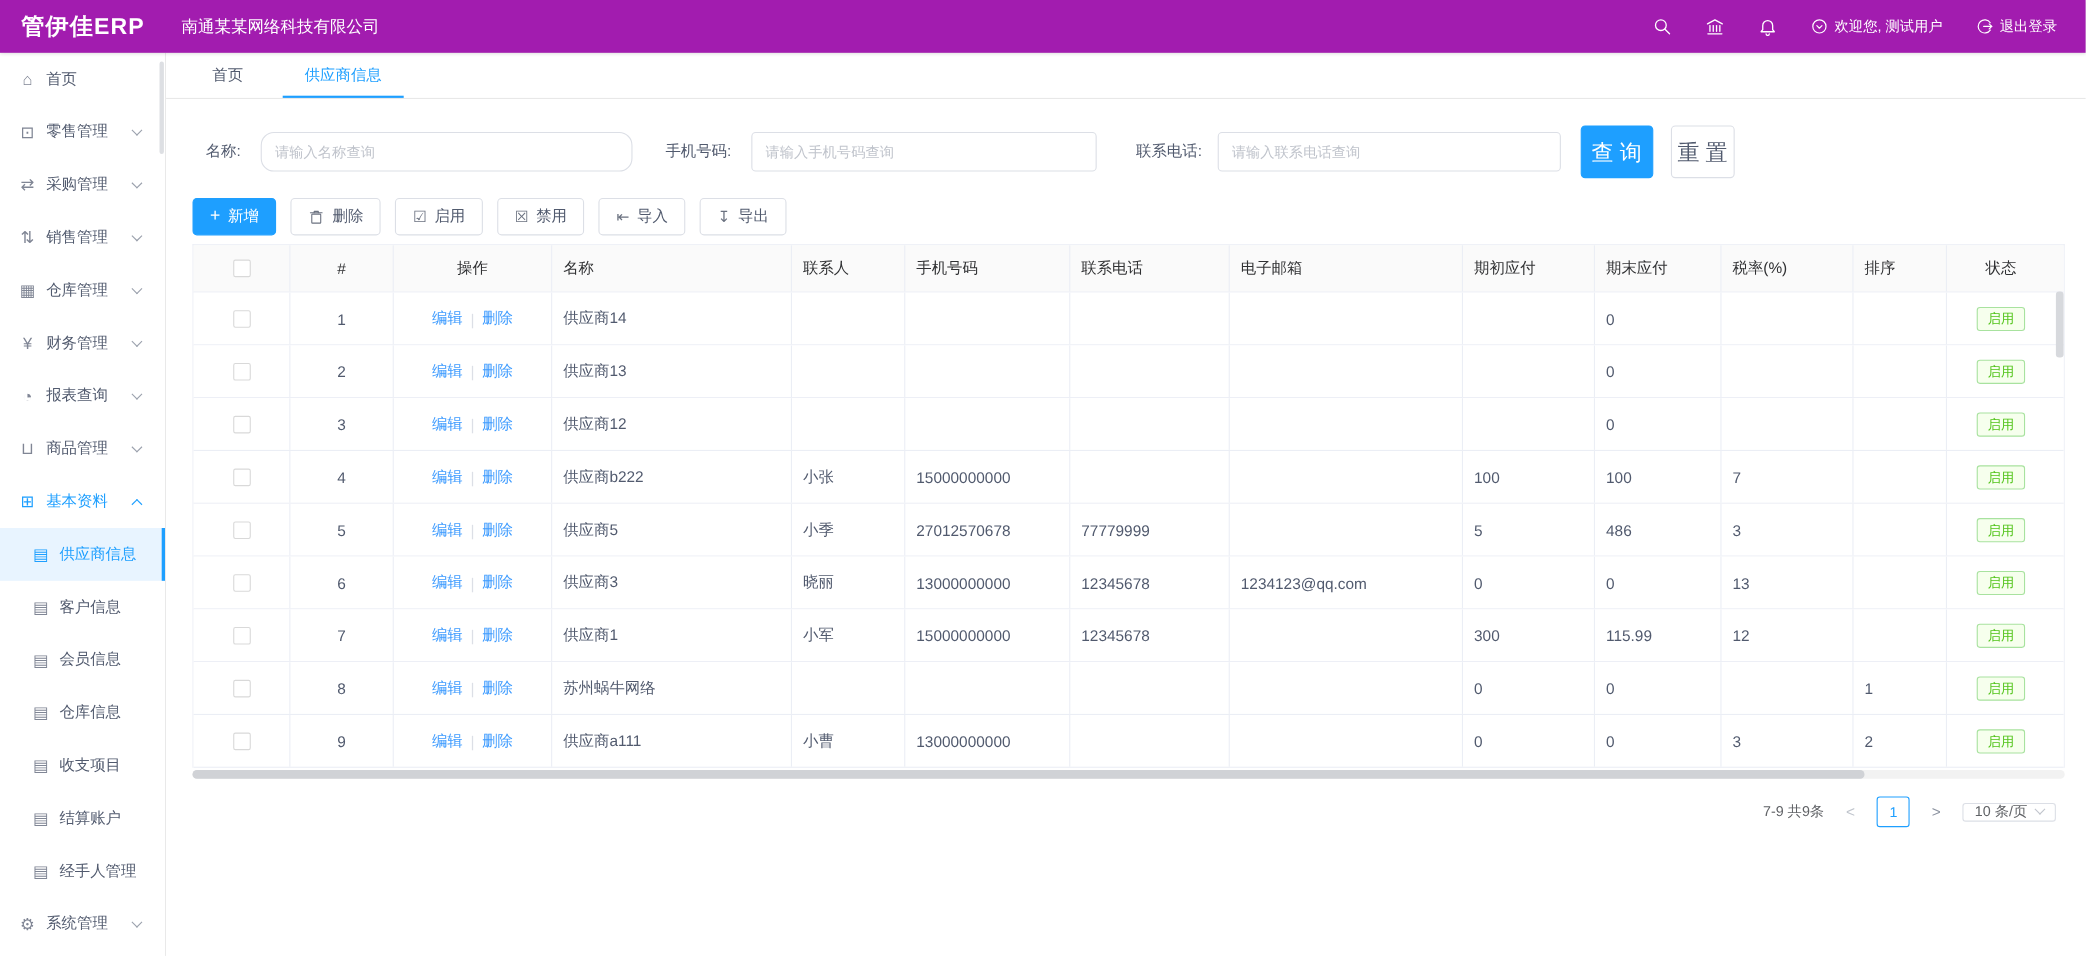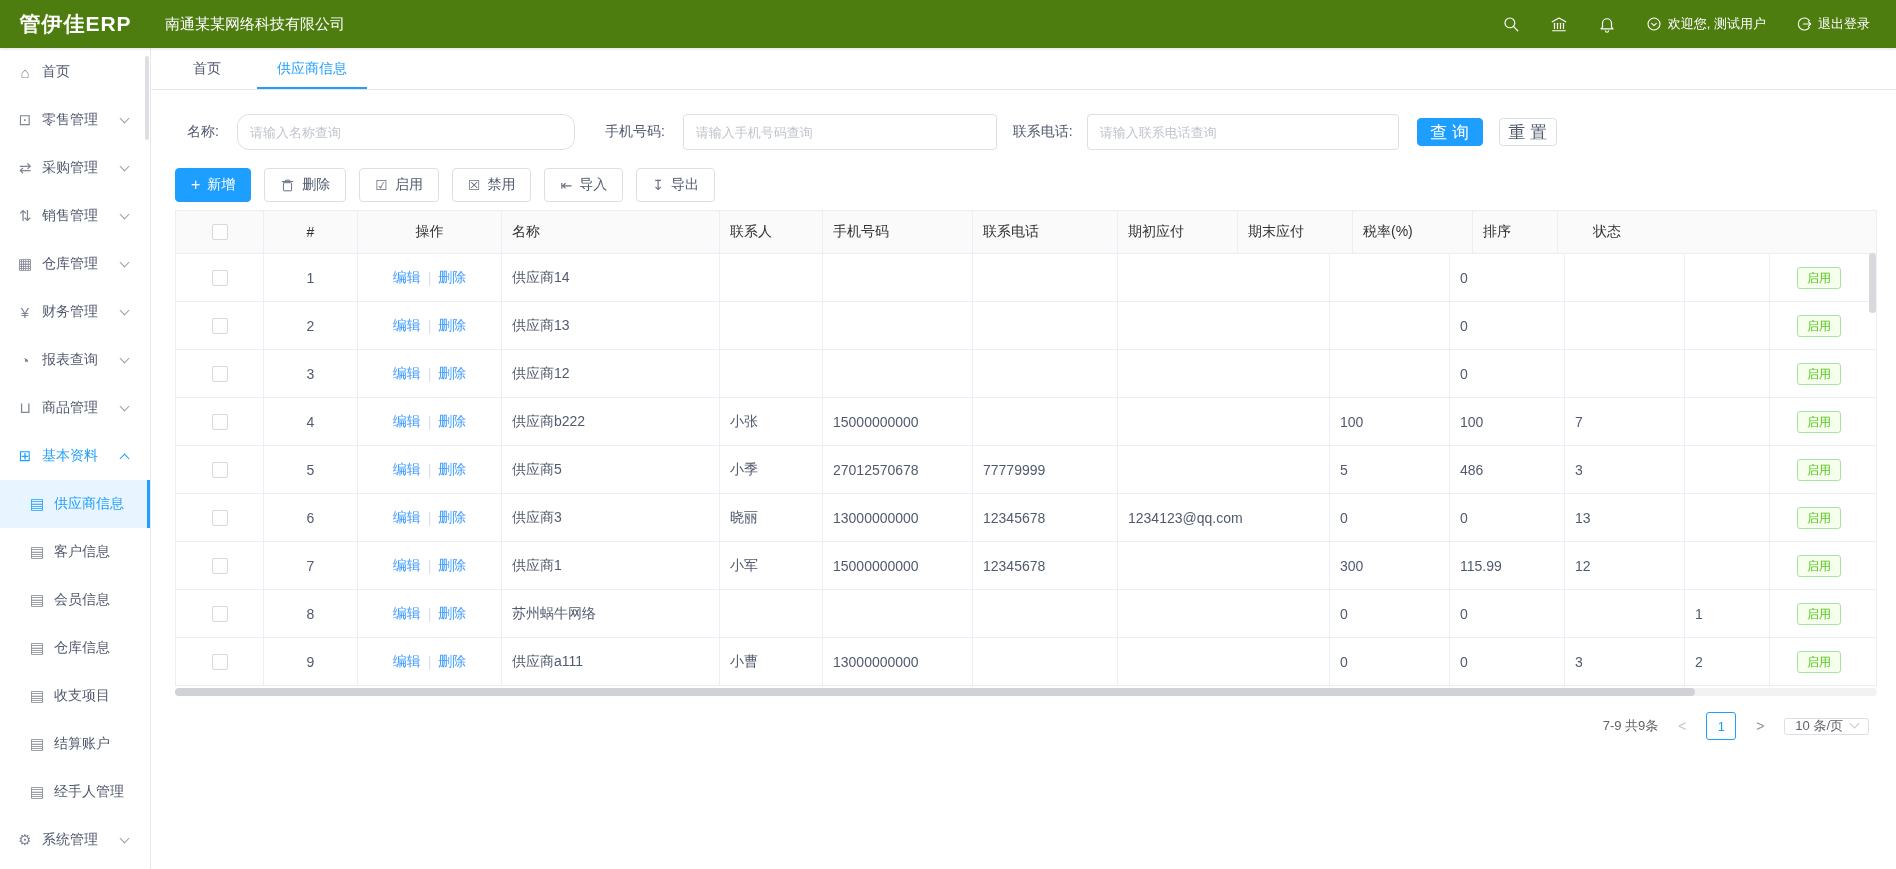--- a/index.html
+++ b/index.html
@@ -1,20 +1,20 @@
 <!DOCTYPE html>
 <html><head>
 <meta charset="utf-8">
 <style>
   * { margin:0; padding:0; box-sizing:border-box; }
   html,body { width:1896px; height:869px; overflow:hidden; background:#fff;
     font-family:"Liberation Sans","DejaVu Sans",sans-serif; }
 
   
-  .topbar { position:absolute; left:0; top:0; width:1896px; height:48px; background:#4d7c0f;
+  .topbar { position:absolute; left:0; top:0; width:1896px; height:48px; background:#a21caf;
     display:flex; align-items:center; color:#fff; z-index:10; box-shadow:0 1px 3px rgba(0,0,0,.12); }
   .logo { width:151px; text-align:center; font-size:21px; font-weight:bold; letter-spacing:1px; }
   .company { font-size:15px; margin-left:14px; }
   .top-right { margin-left:auto; display:flex; align-items:center; gap:30px; padding-right:26px; font-size:13px; }
   .tb-icon { width:18px; height:18px; display:inline-block; cursor:pointer; }
   .tb-icon svg { width:18px; height:18px; stroke:#fff; fill:none; stroke-width:1.6; stroke-linecap:round; stroke-linejoin:round; }
   .tb-group { display:flex; align-items:center; gap:6px; cursor:pointer; }
   .tb-group svg { width:16px; height:16px; stroke:#fff; fill:none; stroke-width:1.6; stroke-linecap:round; stroke-linejoin:round; }
 
   
@@ -41,21 +41,21 @@
   .tab { display:flex; align-items:center; font-size:14px; color:#515a6e; cursor:pointer; position:relative; padding:0 6px; }
   .tab.active { color:#1e9fff; }
   .tab.active::after { content:""; position:absolute; left:-14px; right:-14px; bottom:0; height:2px; background:#1e9fff; }
 
   
   .filterbar { display:flex; align-items:center; padding:24px 0 0 36px; }
   .f-label { font-size:14px; color:#515a6e; white-space:nowrap; }
   .f-input { height:36px; border:1px solid #dcdfe6; border-radius:4px; padding:0 12px; font-size:13px; color:#333;
     outline:none; font-family:inherit; }
   .f-input::placeholder { color:#c0c4cc; }
-  .btn { height:28px; border-radius:4px; font-size:17px; cursor:pointer; font-family:inherit; border:1px solid #dcdfe6; background:#fff; color:#515a6e; }
+  .btn { height:48px; border-radius:4px; font-size:20px; cursor:pointer; font-family:inherit; border:1px solid #dcdfe6; background:#fff; color:#515a6e; }
   .btn-primary { background:#1e9fff; border-color:#1e9fff; color:#fff; }
 
   
   .toolbar { display:flex; align-items:center; gap:13px; margin:18px 0 0 24px; }
   .tbtn { height:34px; padding:0 15px; border:1px solid #dcdfe6; background:#fff; border-radius:4px;
     font-size:14px; color:#515a6e; display:flex; align-items:center; gap:7px; cursor:pointer; font-family:inherit; }
   .tbtn .g { font-size:14px; color:#6b7280; line-height:1; }
   .tbtn.primary { background:#1e9fff; border-color:#1e9fff; color:#fff; }
   .tbtn.primary .g { color:#fff; font-size:16px; }
   .tbtn svg { width:15px; height:15px; stroke:#6b7280; fill:none; stroke-width:1.6; stroke-linecap:round; stroke-linejoin:round; }
@@ -262,21 +262,21 @@
       <div class="tab active">
         <span>供应商信息</span>
       </div>
     </div>
 
   <div class="filterbar">
     <span class="f-label">名称:</span>
     <input class="f-input" style="width: 338px; margin-left: 18px; border-radius: 12px;" placeholder="请输入名称查询">
     <span class="f-label" style="margin-left:30px;">手机号码:</span>
     <input class="f-input" style="width: 314px; margin-left: 18px;" placeholder="请输入手机号码查询">
-    <span class="f-label" style="margin-left:16px;">联系电话:</span>
+    <span class="f-label" style="margin-left:36px;">联系电话:</span>
     <input class="f-input" style="width: 312px; margin-left: 14px;" placeholder="请输入联系电话查询">
     <button class="btn btn-primary" style="width:66px; margin-left:18px;">查 询</button>
     <button class="btn" style="width:58px; margin-left:16px;">重 置</button>
   </div>
 
   <div class="toolbar">
     <button class="tbtn primary">
       <span class="g">+</span>
       <span>新增</span>
     </button>
@@ -311,20 +311,21 @@
       <div class="tr">
         <div class="th c-check">
             <span class="cb"></span>
           </div>
         <div class="th c-idx">#</div>
         <div class="th c-ops">操作</div>
         <div class="th c-name">名称</div>
         <div class="th c-contact">联系人</div>
         <div class="th c-phone">手机号码</div>
         <div class="th c-tel">联系电话</div>
+        <div class="th c-email">电子邮箱</div>
         <div class="th c-open">期初应付</div>
         <div class="th c-close">期末应付</div>
         <div class="th c-tax">税率(%)</div>
         <div class="th c-sort">排序</div>
         <div class="th c-status">状态</div>
       </div>
     </div>
     <div class="tbody">
 
         <div class="tr">

